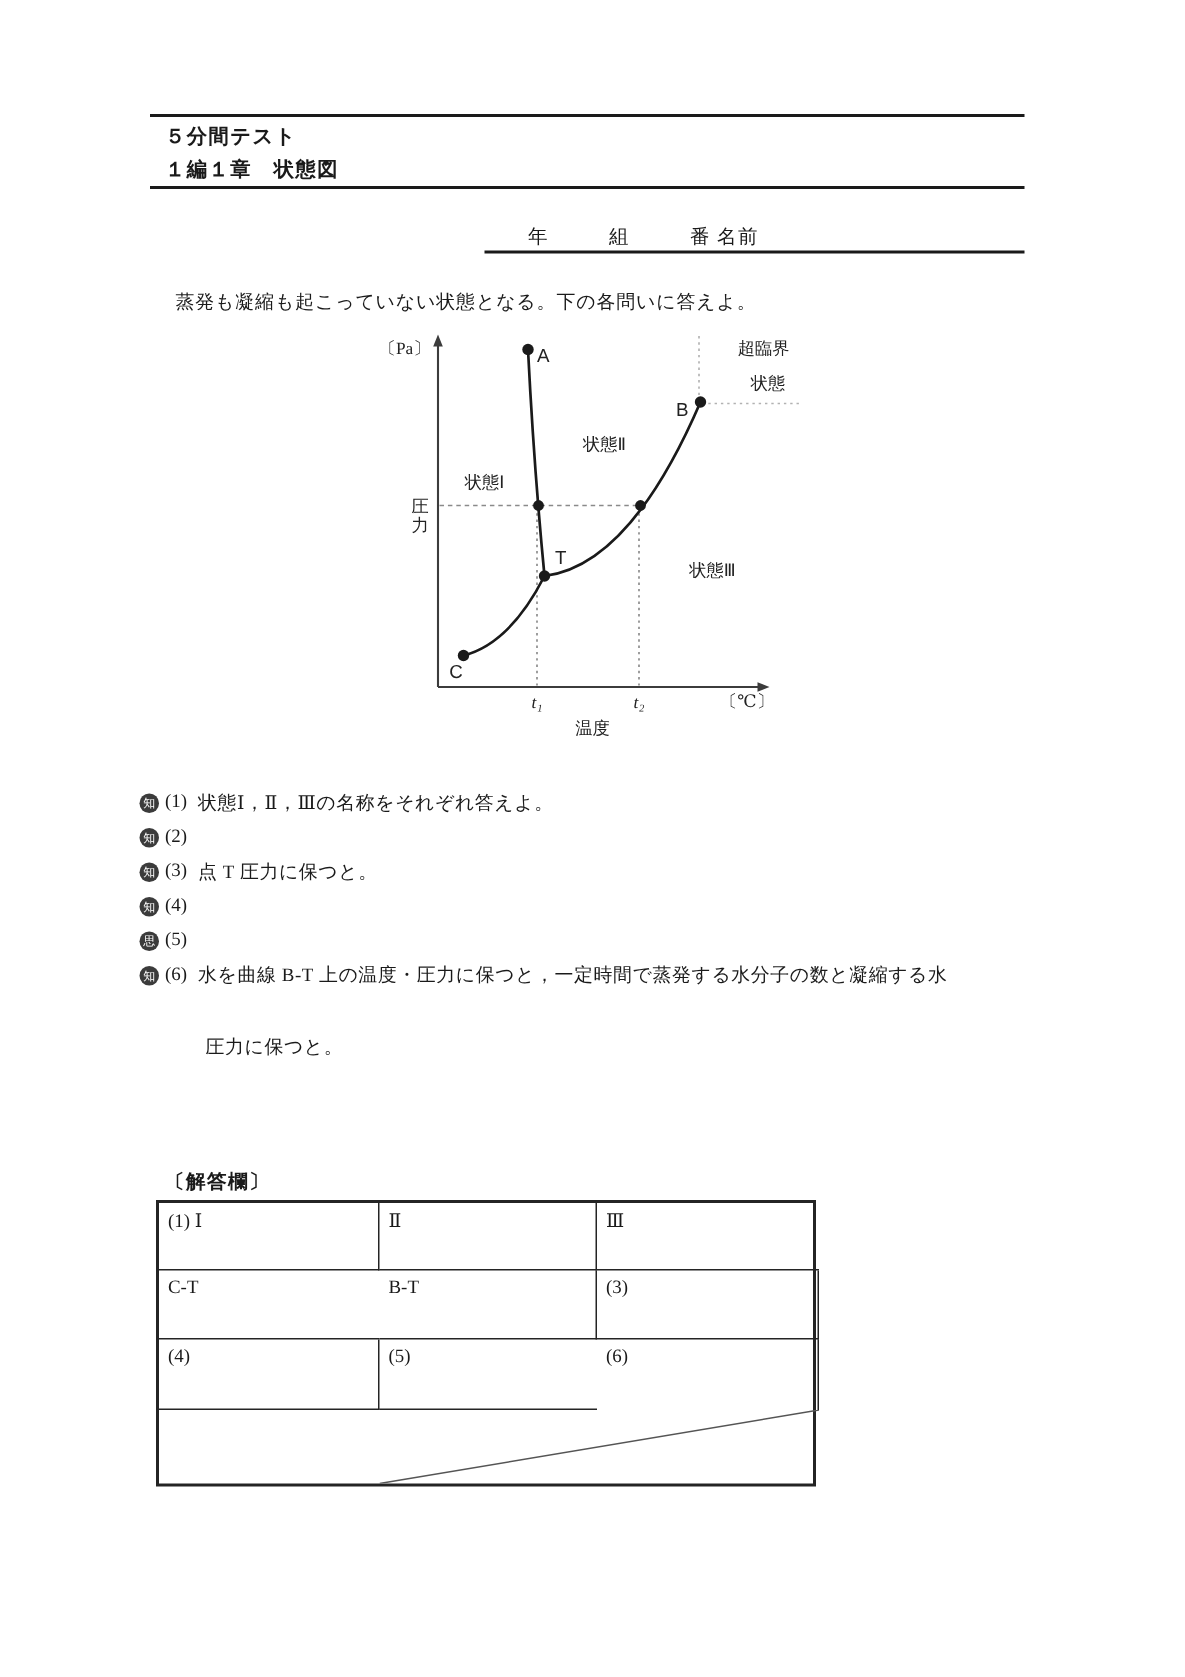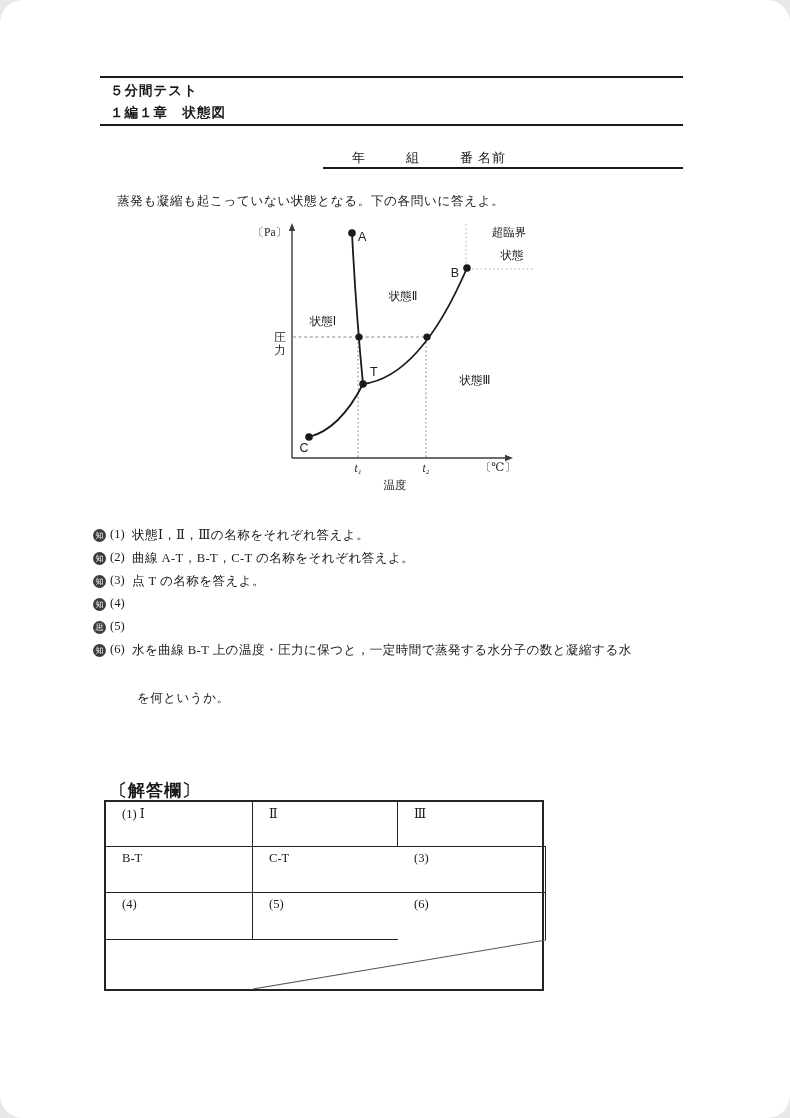--- a/index.html
+++ b/index.html
@@ -1,49 +1,48 @@
 <!DOCTYPE html>
 <html><head>
 <meta charset="utf-8">
 <style>
   html,body{margin:0;padding:0;background:#e8e8e8;}
   .page{
     position:relative;width:790px;height:1118px;margin:0 auto;
     background:#ffffff;overflow:hidden;
     font-family:"Liberation Serif","DejaVu Serif",serif;
     color:#1a1a1a;
-    border-radius:23px;
   }
   .abs{position:absolute;}
   .rule{position:absolute;background:#1a1a1a;}
   .gothic{font-family:"Liberation Sans","DejaVu Sans",sans-serif;font-weight:bold;}
   .header-title{position:absolute;left:110px;font-size:13.5px;letter-spacing:1px;}
   .name-field{position:absolute;font-size:13px;letter-spacing:1px;}
   .intro{position:absolute;left:117px;top:193px;font-size:12.6px;letter-spacing:0.6px;}
   
   .q-row{position:absolute;left:93px;display:flex;align-items:flex-start;font-size:12.6px;}
   .badge{
     flex:0 0 auto;width:13px;height:13px;margin-top:2px;border-radius:50%;
     background:#3b3b3b;color:#ffffff;font-size:8px;line-height:13px;text-align:center;
     font-family:"Liberation Sans","DejaVu Sans",sans-serif;
   }
   .q-num{flex:0 0 auto;width:22px;margin-left:4px;}
   .q-text{letter-spacing:0.4px;white-space:nowrap;}
   .q-cont{position:absolute;left:137px;font-size:12.6px;letter-spacing:0.4px;white-space:nowrap;}
   
-  .ans-title{position:absolute;left:110px;top:779px;font-size:17px;letter-spacing:1px;}
+  .ans-title{position:absolute;left:110px;top:779px;font-size:13px;letter-spacing:1px;}
   .ans-table{
     position:absolute;left:104px;top:800px;width:440px;
     display:grid;grid-template-columns:147px 145px 148px;
     grid-template-rows:45px 46px 47px 49px;
     border:2px solid #242424;box-sizing:border-box;
   }
   .cell{
     border-right:1.5px solid #242424;border-bottom:1.5px solid #242424;
-    box-sizing:border-box;padding:4px 16px;font-size:12.6px;position:relative;
+    box-sizing:border-box;padding:4px 6px;font-size:12.6px;position:relative;
   }
   .cell.last-col{border-right:none;}
   .cell.last-row{border-bottom:none;}
   .cell.merged{grid-column:2 / 4;}
   .diag-svg{position:absolute;left:0;top:0;width:100%;height:100%;}
   
   .sv-sans{font-family:"Liberation Sans","DejaVu Sans",sans-serif;font-size:11.5px;fill:#222;}
   .sv-sans-lg{font-family:"Liberation Sans","DejaVu Sans",sans-serif;font-size:12.5px;fill:#222;}
   .sv-serif{font-family:"Liberation Serif","DejaVu Serif",serif;font-size:11.5px;fill:#222;}
   .sv-it{font-family:"Liberation Serif","DejaVu Serif",serif;font-style:italic;font-size:11.5px;fill:#222;}
@@ -110,52 +109,51 @@
   </svg>
 
   <div class="q-row" style="top:527px;">
     <span class="badge">知</span>
     <span class="q-num">(1)</span>
     <span class="q-text">状態Ⅰ，Ⅱ，Ⅲの名称をそれぞれ答えよ。</span>
   </div>
   <div class="q-row" style="top:550px;">
     <span class="badge">知</span>
     <span class="q-num">(2)</span>
-    <span class="q-text">曲線 A-T，B-T，C-T の名称をそれぞれ答えよ。</span>
   </div>
   <div class="q-row" style="top:573px;">
     <span class="badge">知</span>
     <span class="q-num">(3)</span>
-    <span class="q-text">点 T の名称を答えよ。</span>
+    <span class="q-text">点 T 圧力に保つと。</span>
   </div>
   <div class="q-row" style="top:596px;">
     <span class="badge">知</span>
     <span class="q-num">(4)</span>
   </div>
   <div class="q-row" style="top:619px;">
     <span class="badge">思</span>
     <span class="q-num">(5)</span>
   </div>
   <div class="q-row" style="top:642px;">
     <span class="badge">知</span>
     <span class="q-num">(6)</span>
     <span class="q-text">水を曲線 B-T 上の温度・圧力に保つと，一定時間で蒸発する水分子の数と凝縮する水</span>
   </div>
-  <div class="q-cont" style="top:690px;">を何というか。</div>
+  <div class="q-cont" style="top:690px;">圧力に保つと。</div>
 
   <div class="ans-title gothic">〔解答欄〕</div>
 
   <div class="ans-table">
 
     <div class="cell">(1) Ⅰ</div>
     <div class="cell">Ⅱ</div>
     <div class="cell last-col">Ⅲ</div>
 
+    <div class="cell last-col">C-T</div>
     <div class="cell">B-T</div>
-    <div class="cell last-col">C-T</div>
 
     <div class="cell">(3)</div>
     <div class="cell">(4)</div>
     <div class="cell last-col">(5)</div>
 
     <div class="cell last-row">(6)</div>
     <div class="cell merged last-col last-row">
       <svg class="diag-svg" viewBox="0 0 100 100" preserveAspectRatio="none">
         <line x1="0" y1="100" x2="100" y2="0" stroke="#555" stroke-width="1" vector-effect="non-scaling-stroke"></line>
       </svg>

